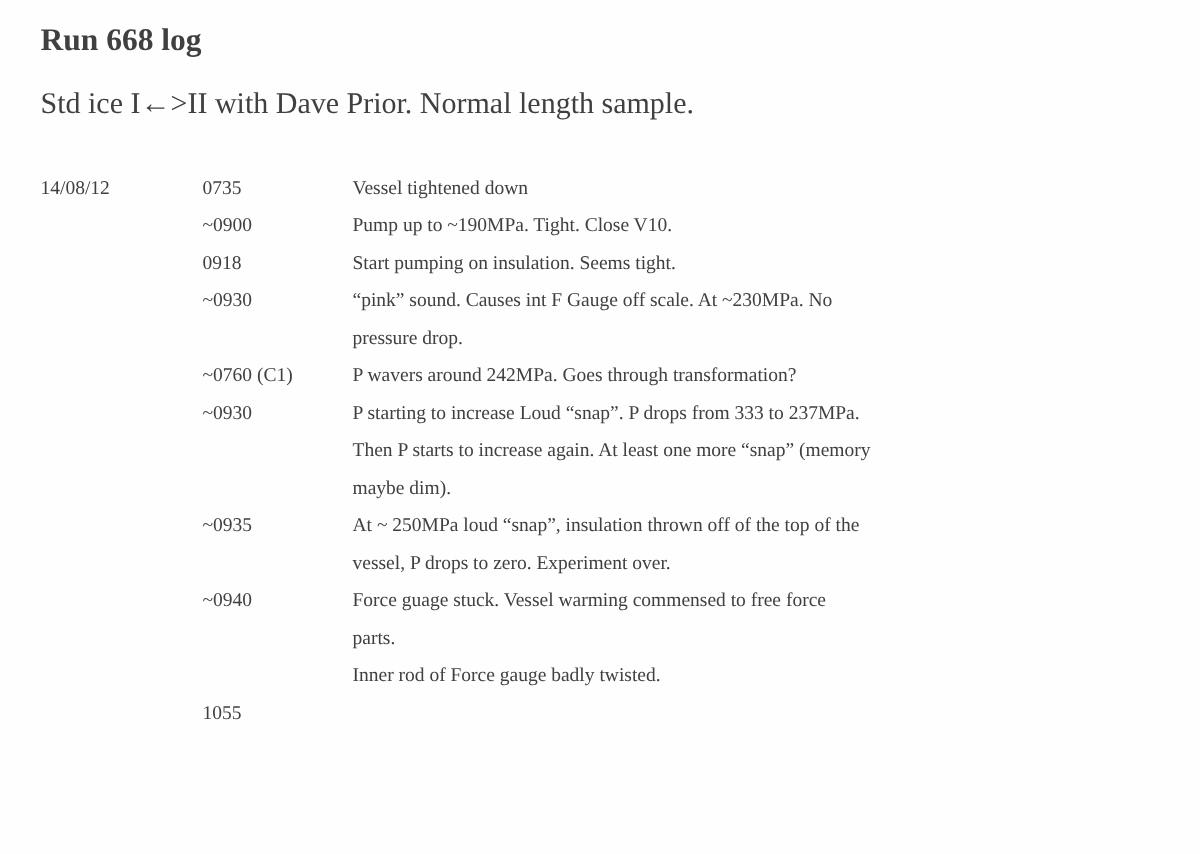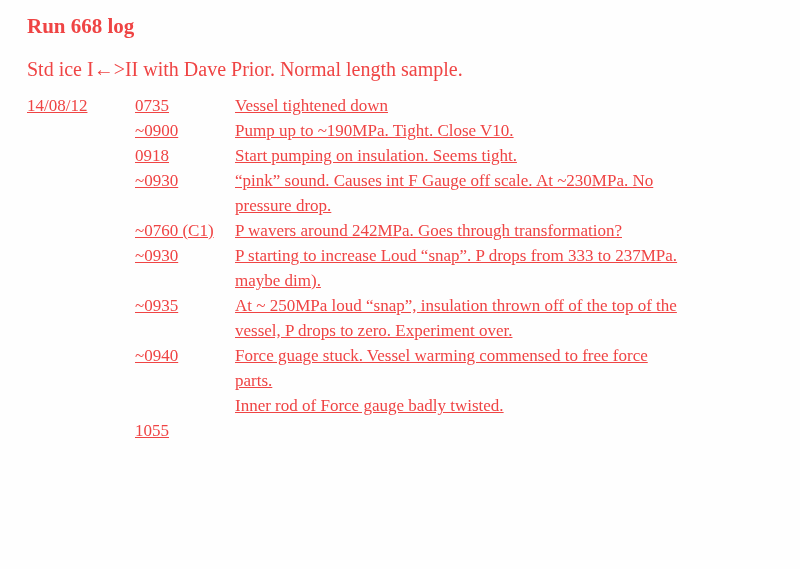--- a/index.html
+++ b/index.html
@@ -7,21 +7,21 @@
     padding: 0;
     background: #ffffff;
   }
   #page {
     position: relative;
     width: 800px;
     height: 569px;
     background: #fefefe;
     overflow: hidden;
     font-family: "Liberation Serif", "DejaVu Serif", serif;
-    color: #ef4444;
+    color: #404040;
   }
   .title {
     position: absolute;
     left: 27px;
     top: 14px;
     font-size: 21px;
     font-weight: bold;
     line-height: 25px;
     white-space: pre;
   }
@@ -29,24 +29,23 @@
     position: absolute;
     left: 27px;
     top: 57px;
     font-size: 20px;
     line-height: 25px;
     white-space: pre;
   }
   .log {
     position: absolute;
     left: 27px;
-    top: 93px;
-    font-size: 17px;
+    top: 112px;
+    font-size: 13px;
     line-height: 25px;
-    text-decoration: underline;
   }
   .row {
     display: flex;
     align-items: flex-start;
   }
   .cell-date {
     flex: 0 0 83px;
     width: 83px;
     white-space: pre;
   }
@@ -101,20 +100,21 @@
         <div class="cell-time">~0760 (C1)</div>
         <div class="cell-text">
           <div class="line">P wavers around 242MPa. Goes through transformation?</div>
         </div>
       </div>
       <div class="row">
         <div class="cell-date"></div>
         <div class="cell-time">~0930</div>
         <div class="cell-text">
           <div class="line">P starting to increase Loud “snap”. P drops from 333 to 237MPa.</div>
+          <div class="line">Then P starts to increase again. At least one more “snap” (memory</div>
           <div class="line">maybe dim).</div>
         </div>
       </div>
       <div class="row">
         <div class="cell-date"></div>
         <div class="cell-time">~0935</div>
         <div class="cell-text">
           <div class="line">At ~ 250MPa loud “snap”, insulation thrown off of the top of the</div>
           <div class="line">vessel, P drops to zero. Experiment over.</div>
         </div>

